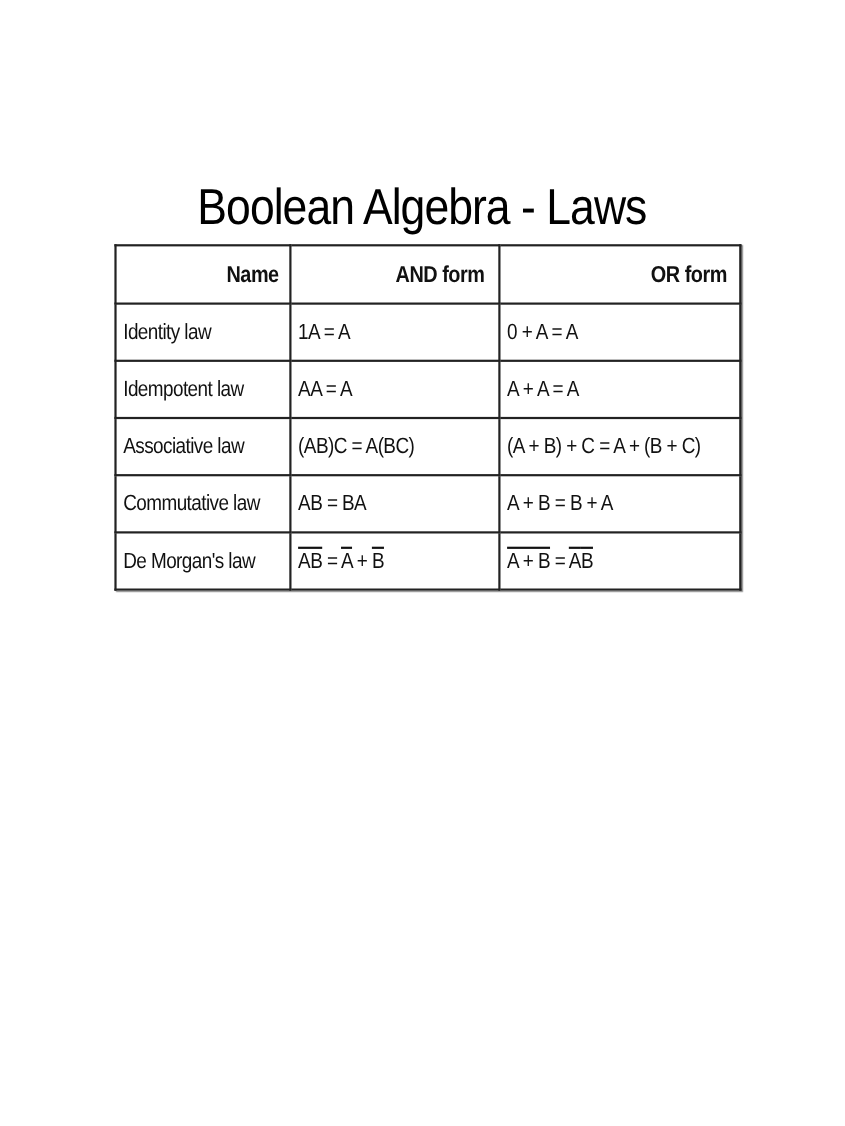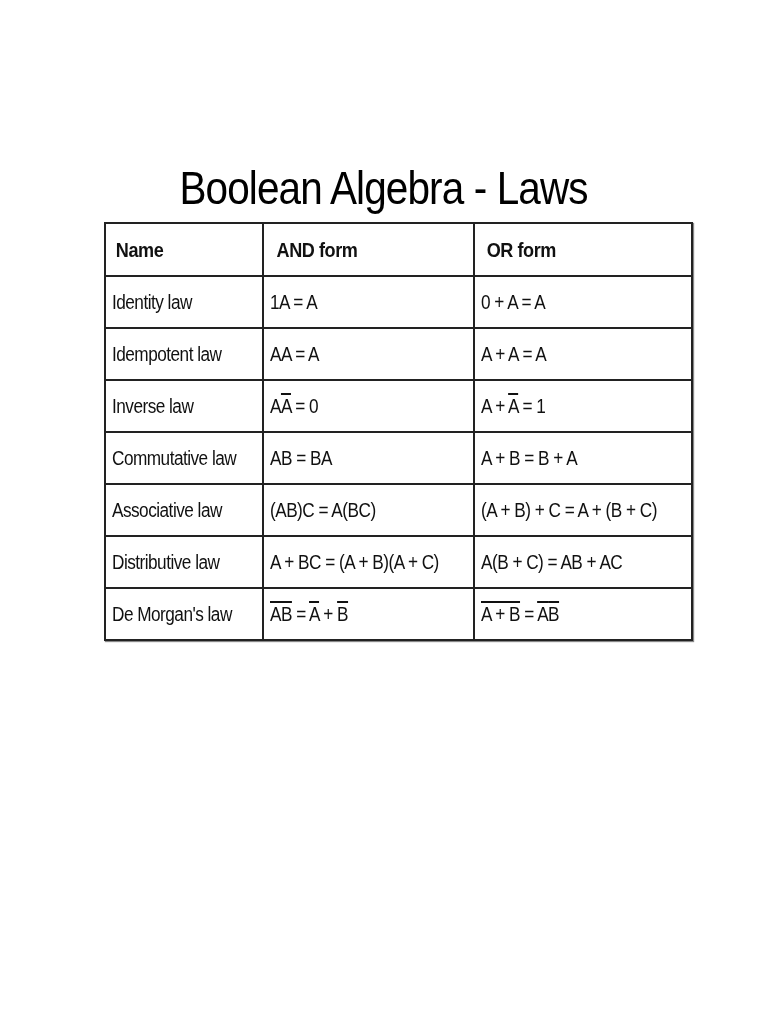--- a/index.html
+++ b/index.html
@@ -42,21 +42,21 @@
       border: 2px solid #222222;
       height: 50px;
       padding: 0 6px;
       font-size: 20px;
       white-space: nowrap;
       vertical-align: middle;
     }
     table.laws th {
       height: 51px;
       font-weight: bold;
-      text-align: left;
+      text-align: right;
       font-size: 21px;
       letter-spacing: -0.5px;
     }
     table.laws td {
       letter-spacing: -0.6px;
       font-stretch: condensed;
       border-radius: 18px;
     }
     col.c-name { width: 159px; }
     col.c-and  { width: 204px; }
@@ -98,38 +98,28 @@
       <td><span class="cell-text">Identity law</span></td>
       <td><span class="cell-text expr"><span>1A = A</span></span></td>
       <td><span class="cell-text expr"><span>0 + A = A</span></span></td>
     </tr>
     <tr>
       <td><span class="cell-text">Idempotent law</span></td>
       <td><span class="cell-text expr"><span>AA = A</span></span></td>
       <td><span class="cell-text expr"><span>A + A = A</span></span></td>
     </tr>
     <tr>
-      <td><span class="cell-text">Inverse law</span></td>
-      <td><span class="cell-text expr"><span>A</span><span class="ob">A</span><span> = 0</span></span></td>
-      <td><span class="cell-text expr"><span>A + </span><span class="ob">A</span><span> = 1</span></span></td>
+      <td><span class="cell-text">Associative law</span></td>
+      <td><span class="cell-text expr"><span>(AB)C = A(BC)</span></span></td>
+      <td><span class="cell-text expr"><span>(A + B) + C = A + (B + C)</span></span></td>
     </tr>
     <tr>
       <td><span class="cell-text">Commutative law</span></td>
       <td><span class="cell-text expr"><span>AB = BA</span></span></td>
       <td><span class="cell-text expr"><span>A + B = B + A</span></span></td>
-    </tr>
-    <tr>
-      <td><span class="cell-text">Associative law</span></td>
-      <td><span class="cell-text expr"><span>(AB)C = A(BC)</span></span></td>
-      <td><span class="cell-text expr"><span>(A + B) + C = A + (B + C)</span></span></td>
-    </tr>
-    <tr>
-      <td><span class="cell-text">Distributive law</span></td>
-      <td><span class="cell-text expr"><span>A + BC = (A + B)(A + C)</span></span></td>
-      <td><span class="cell-text expr"><span>A(B + C) = AB + AC</span></span></td>
     </tr>
     <tr>
       <td><span class="cell-text">De Morgan's law</span></td>
       <td><span class="cell-text expr"><span class="ob">AB</span><span> = </span><span class="ob">A</span><span> + </span><span class="ob">B</span></span></td>
       <td><span class="cell-text expr"><span class="ob">A + B</span><span> = </span><span class="ob">A</span><span class="ob">B</span></span></td>
     </tr>
   </tbody>
 </table>
 
 </body></html>

